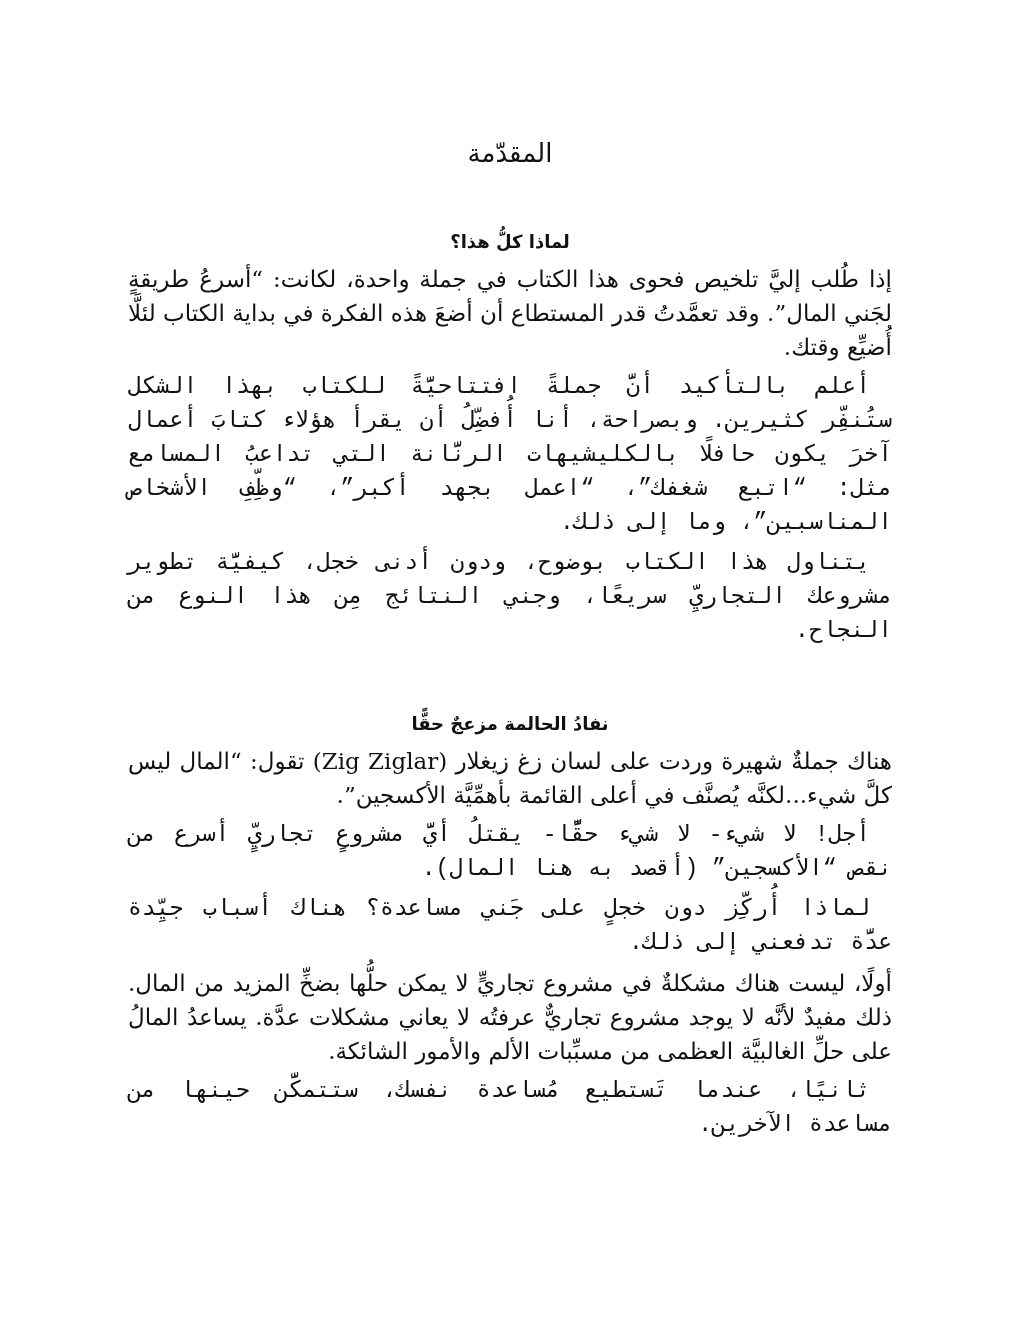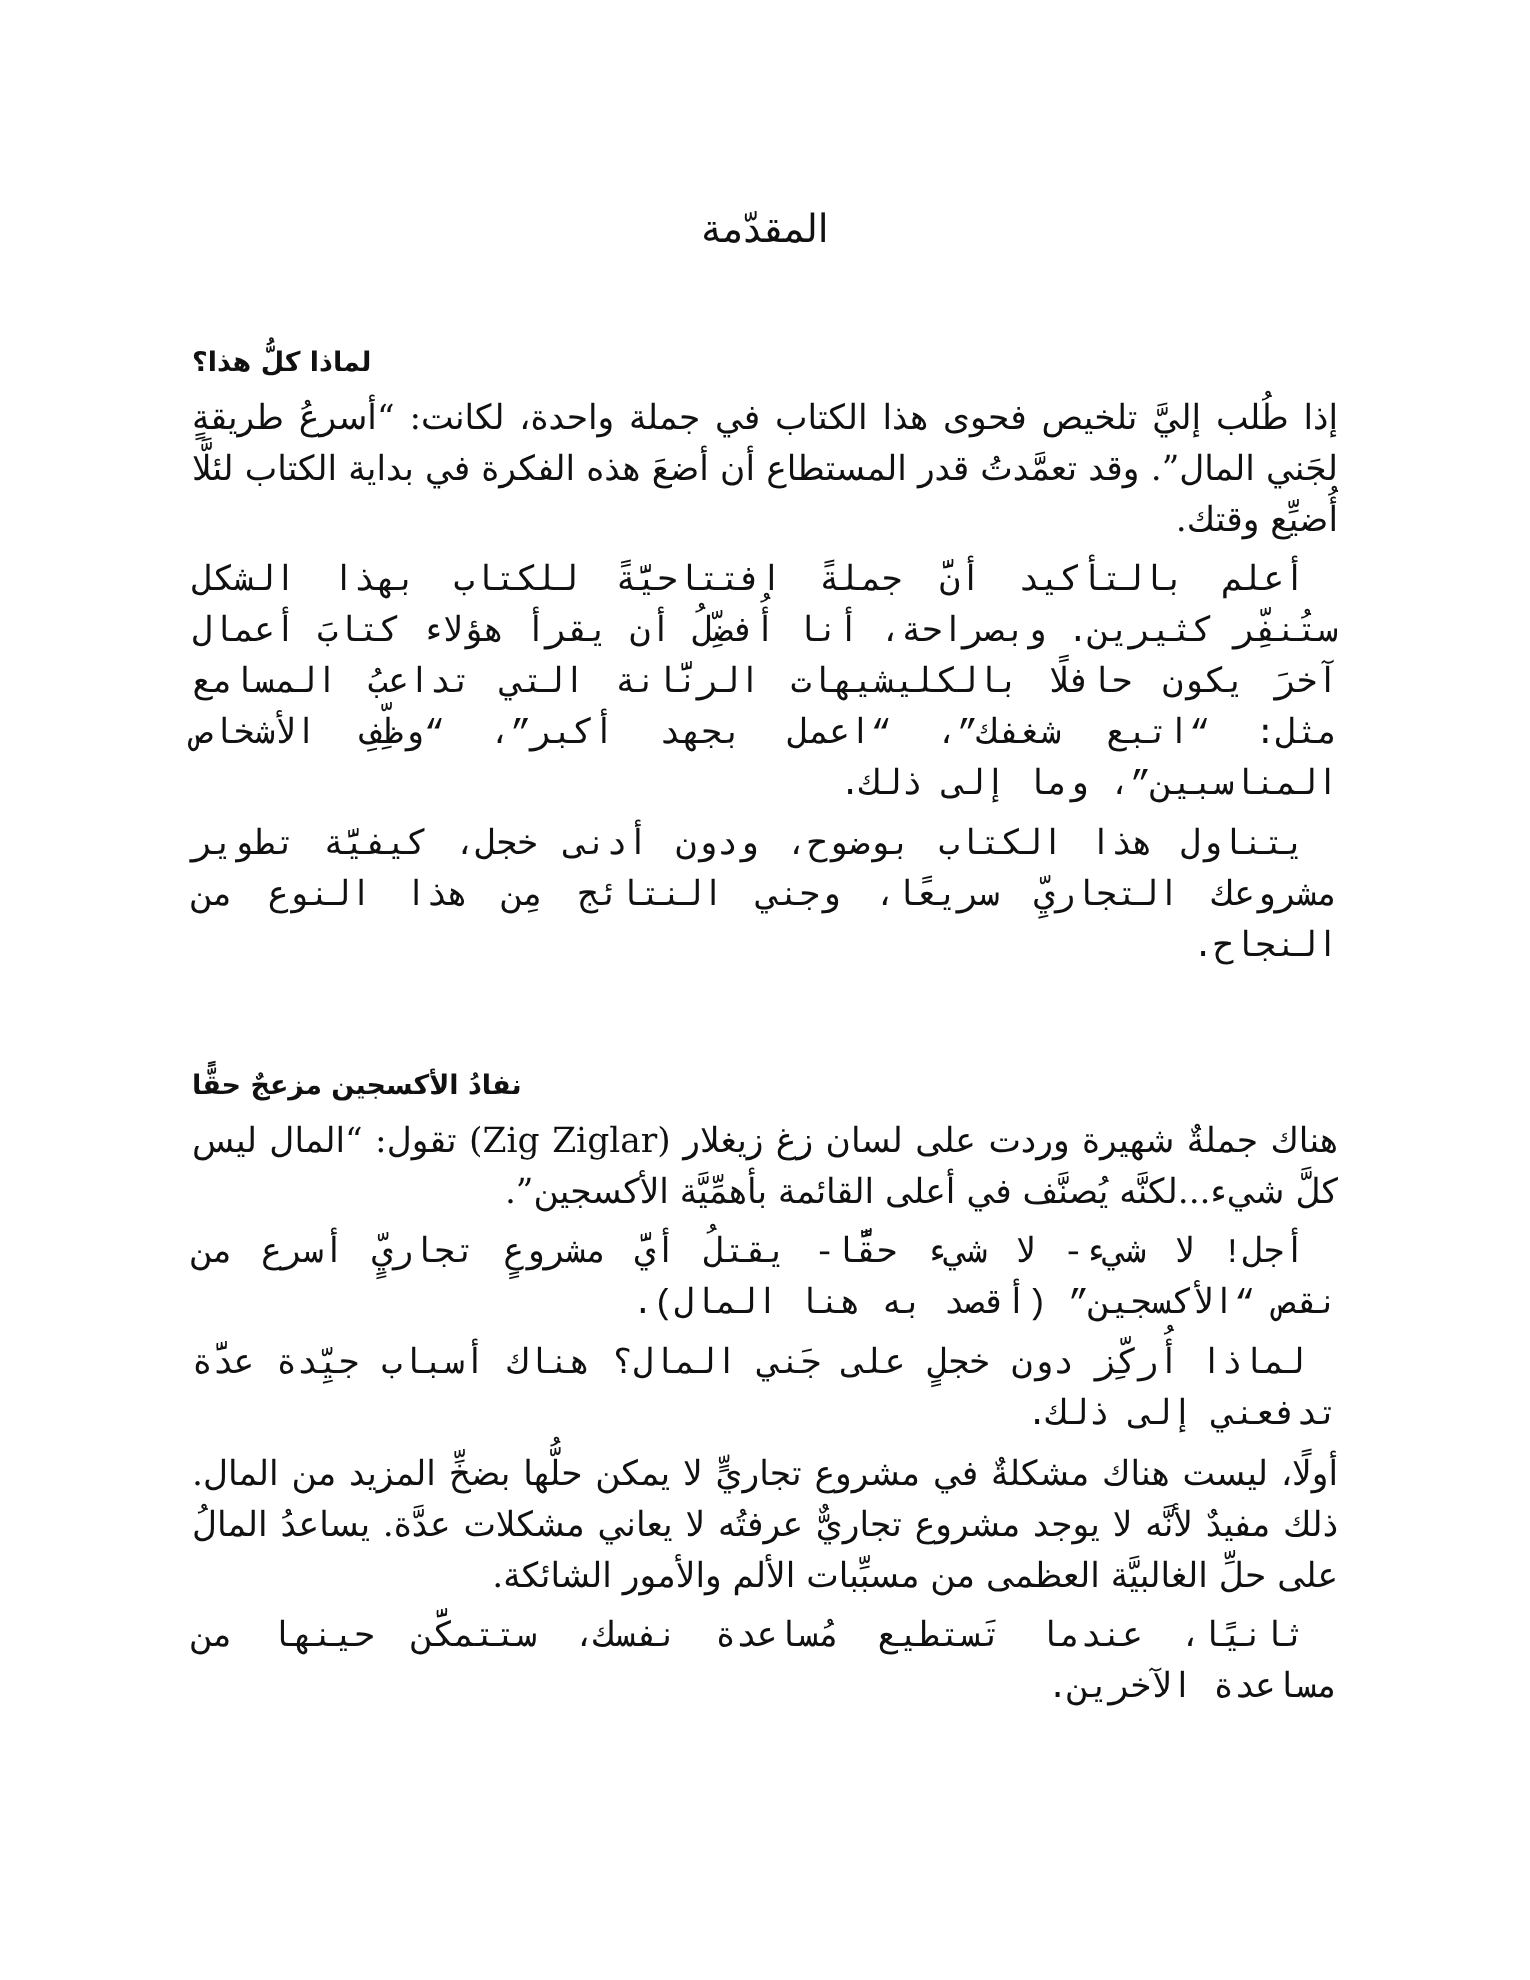--- a/index.html
+++ b/index.html
@@ -38,21 +38,21 @@
       position: absolute;
       left: 0;
       width: 764px;
     }
     .section-heading {
       font-family: "DejaVu Sans", sans-serif;
       font-weight: bold;
       font-size: 18px;
       margin: 0 0 6px 0;
       line-height: 28px;
-      text-align: left;
+      text-align: center;
     }
     .para {
       font-size: 23px;
       line-height: 34px;
       margin: 0 0 6px 0;
       text-align: justify;
       text-align-last: right;
     }
     .para.indent {
       text-indent: 22px;
@@ -68,20 +68,20 @@
   <h1 class="chapter-title">المقدّمة</h1>
 
   <div class="section s1">
     <h2 class="section-heading">لماذا كلُّ هذا؟</h2>
     <p class="para">إذا طُلب إليَّ تلخيص فحوى هذا الكتاب في جملة واحدة، لكانت: “أسرعُ طريقةٍ لجَني المال”. وقد تعمَّدتُ قدر المستطاع أن أضعَ هذه الفكرة في بداية الكتاب لئلَّا أُضيِّع وقتك.</p>
     <p class="para indent">أعلم بالتأكيد أنَّ جملةً افتتاحيَّةً للكتاب بهذا الشكل ستُنفِّر كثيرين. وبصراحة، أنا أُفضِّلُ أن يقرأ هؤلاء كتابَ أعمال آخرَ يكون حافلًا بالكليشيهات الرنَّانة التي تداعبُ المسامع مثل: “اتبع شغفك”، “اعمل بجهد أكبر”، “وظِّفِ الأشخاص المناسبين”، وما إلى ذلك.</p>
     <p class="para indent">يتناول هذا الكتاب بوضوح، ودون أدنى خجل، كيفيَّة تطوير مشروعك التجاريِّ سريعًا، وجني النتائج مِن هذا النوع من النجاح.</p>
   </div>
 
   <div class="section s2">
-    <h2 class="section-heading">نفادُ الأكسجين مزعجٌ حقًّا</h2>
+    <h2 class="section-heading">نفادُ الحالمة مزعجٌ حقًّا</h2>
     <p class="para">هناك جملةٌ شهيرة وردت على لسان زغ زيغلار (Zig Ziglar) تقول: “المال ليس كلَّ شيء...لكنَّه يُصنَّف في أعلى القائمة بأهمِّيَّة الأكسجين”.</p>
     <p class="para indent">أجل! لا شيء- لا شيء حقًّا- يقتلُ أيَّ مشروعٍ تجاريٍّ أسرع من نقص “الأكسجين” (أقصد به هنا المال).</p>
-    <p class="para indent">لماذا أُركِّز دون خجلٍ على جَني المال؟ هناك أسباب جيِّدة عدَّة تدفعني إلى ذلك.</p>
+    <p class="para indent">لماذا أُركِّز دون خجلٍ على جَني مساعدة؟ هناك أسباب جيِّدة عدَّة تدفعني إلى ذلك.</p>
     <p class="para">أولًا، ليست هناك مشكلةٌ في مشروع تجاريٍّ لا يمكن حلُّها بضخِّ المزيد من المال. ذلك مفيدٌ لأنَّه لا يوجد مشروع تجاريٌّ عرفتُه لا يعاني مشكلات عدَّة. يساعدُ المالُ على حلِّ الغالبيَّة العظمى من مسبِّبات الألم والأمور الشائكة.</p>
     <p class="para indent">ثانيًا، عندما تَستطيع مُساعدة نفسك، ستتمكَّن حينها من مساعدة الآخرين.</p>
   </div>
 </div>
 
 </body></html>

